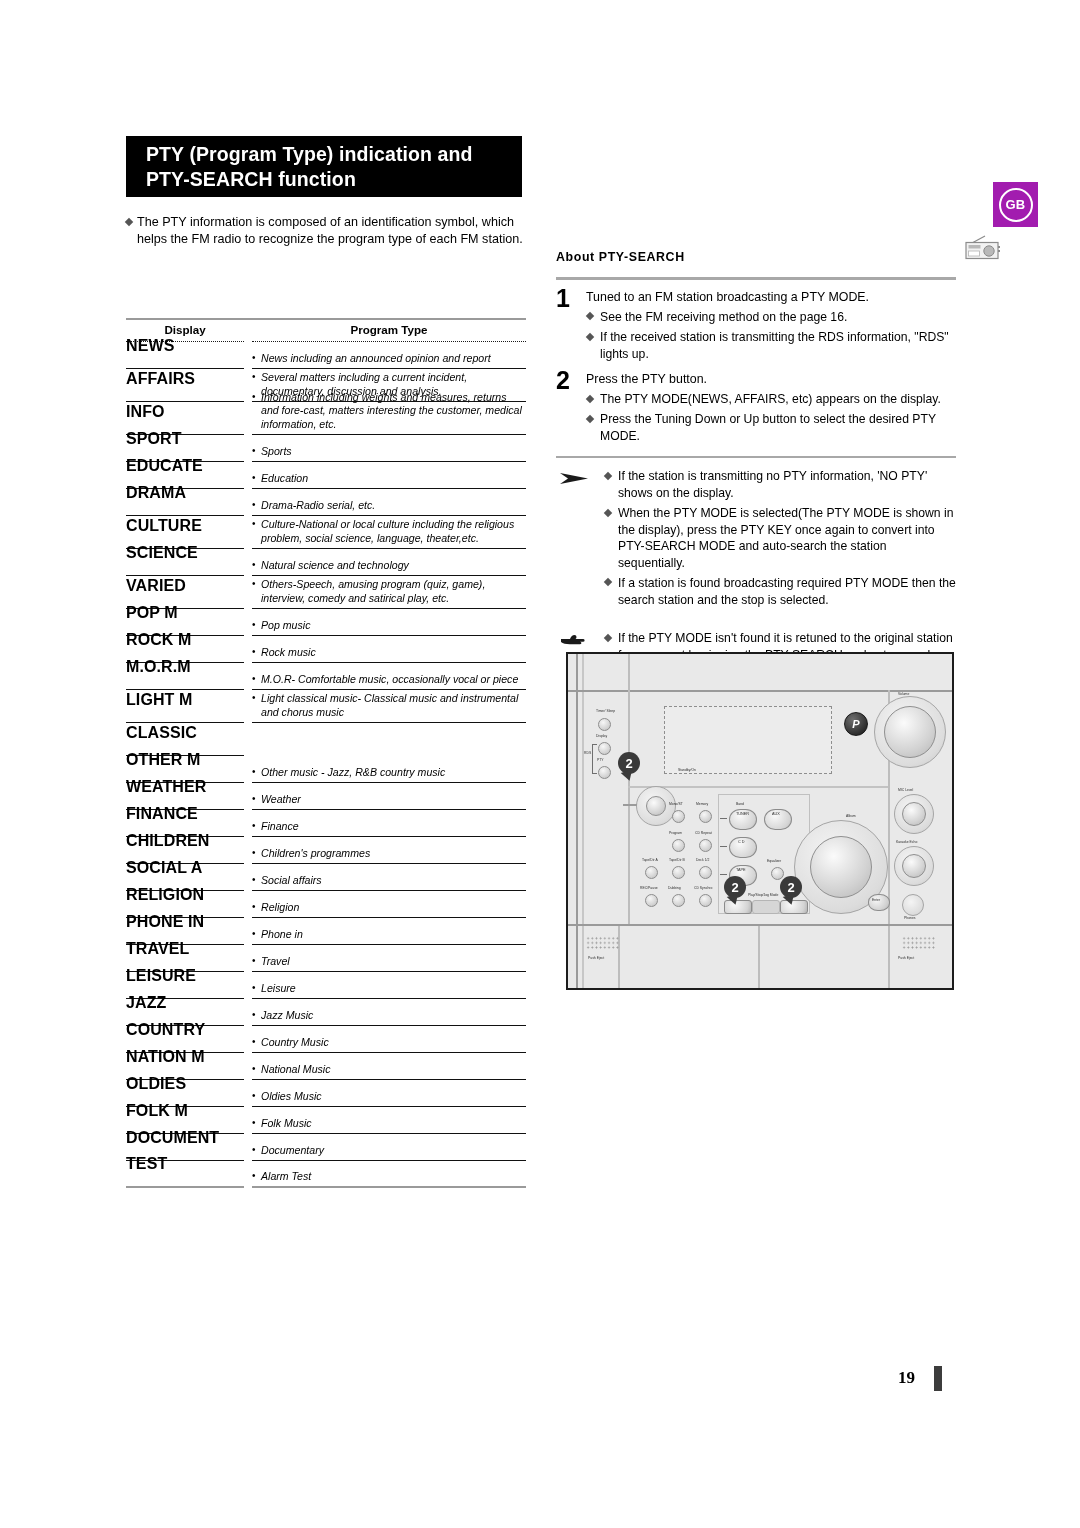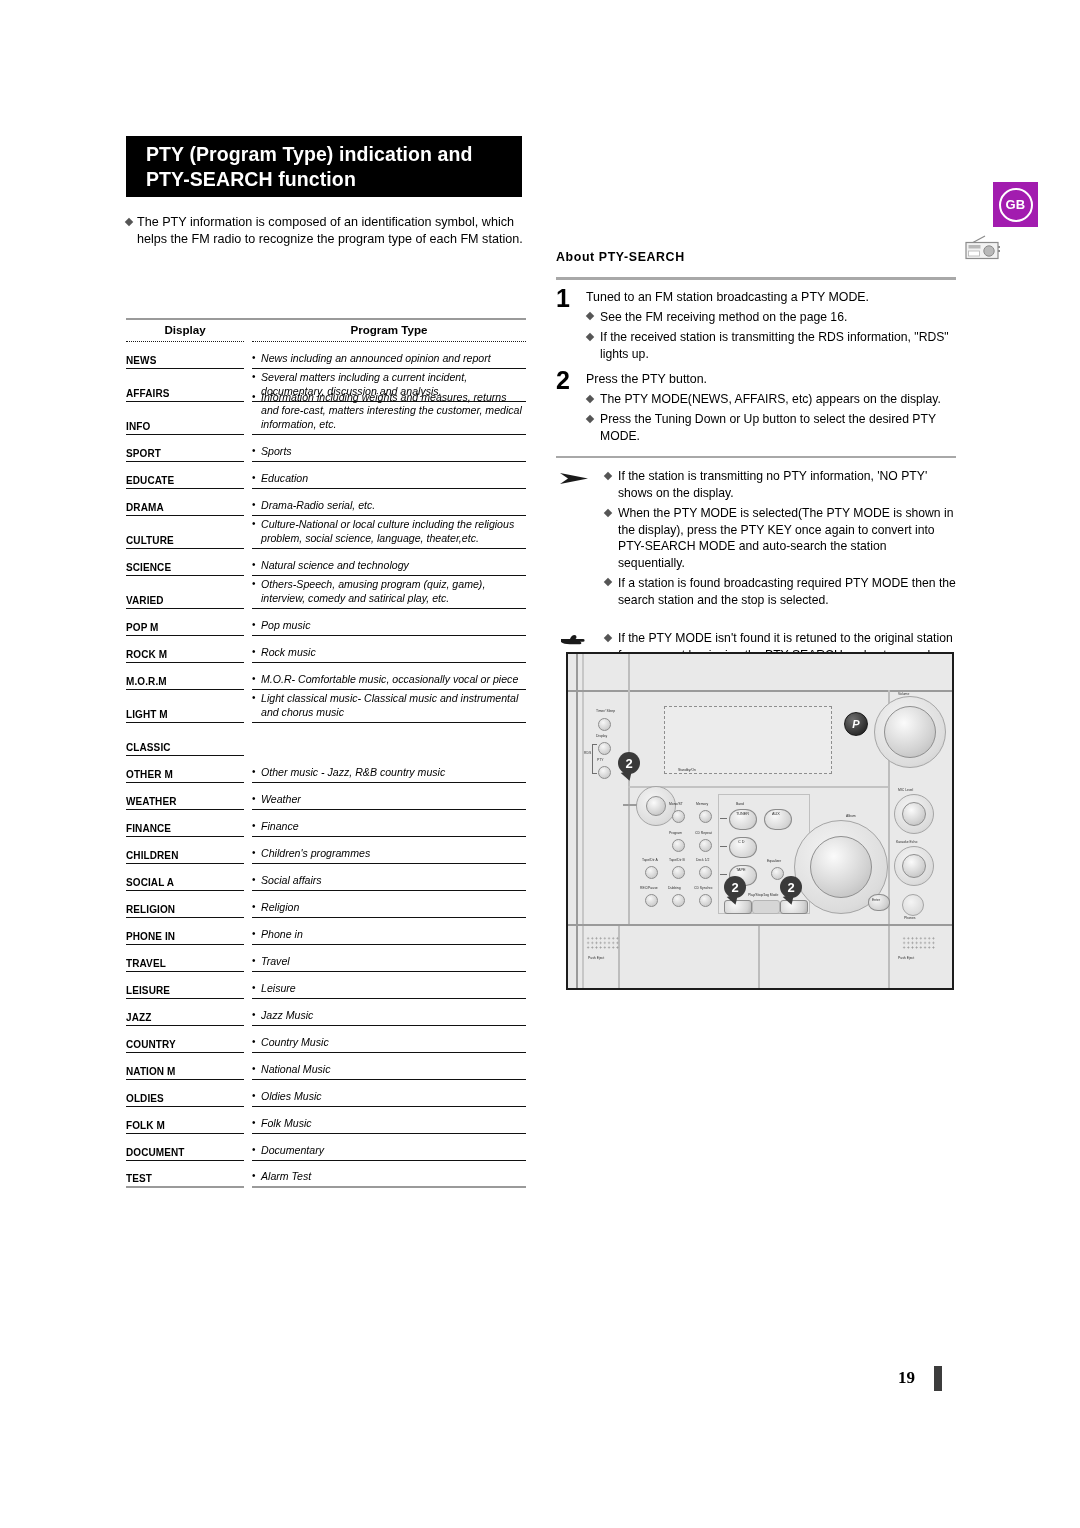--- a/index.html
+++ b/index.html
@@ -139,22 +139,22 @@
     height: 2px;
   }
   .tbl-row {
     display: flex;
     align-items: flex-end;
   }
   .tbl-row .cell-display {
     width: 118px;
     box-sizing: border-box;
     border-bottom: 1.7px solid #111;
-    padding-bottom: 2px;
-    font-size: 10px;
+    padding-bottom: 13px;
+    font-size: 16px;
     font-weight: bold;
     letter-spacing: 0.1px;
   }
   .tbl-row .cell-gap { width: 8px; }
   .tbl-row .cell-type {
     flex: 1;
     box-sizing: border-box;
     border-bottom: 1.4px solid #111;
     padding-bottom: 3px;
     font-size: 10.6px;

